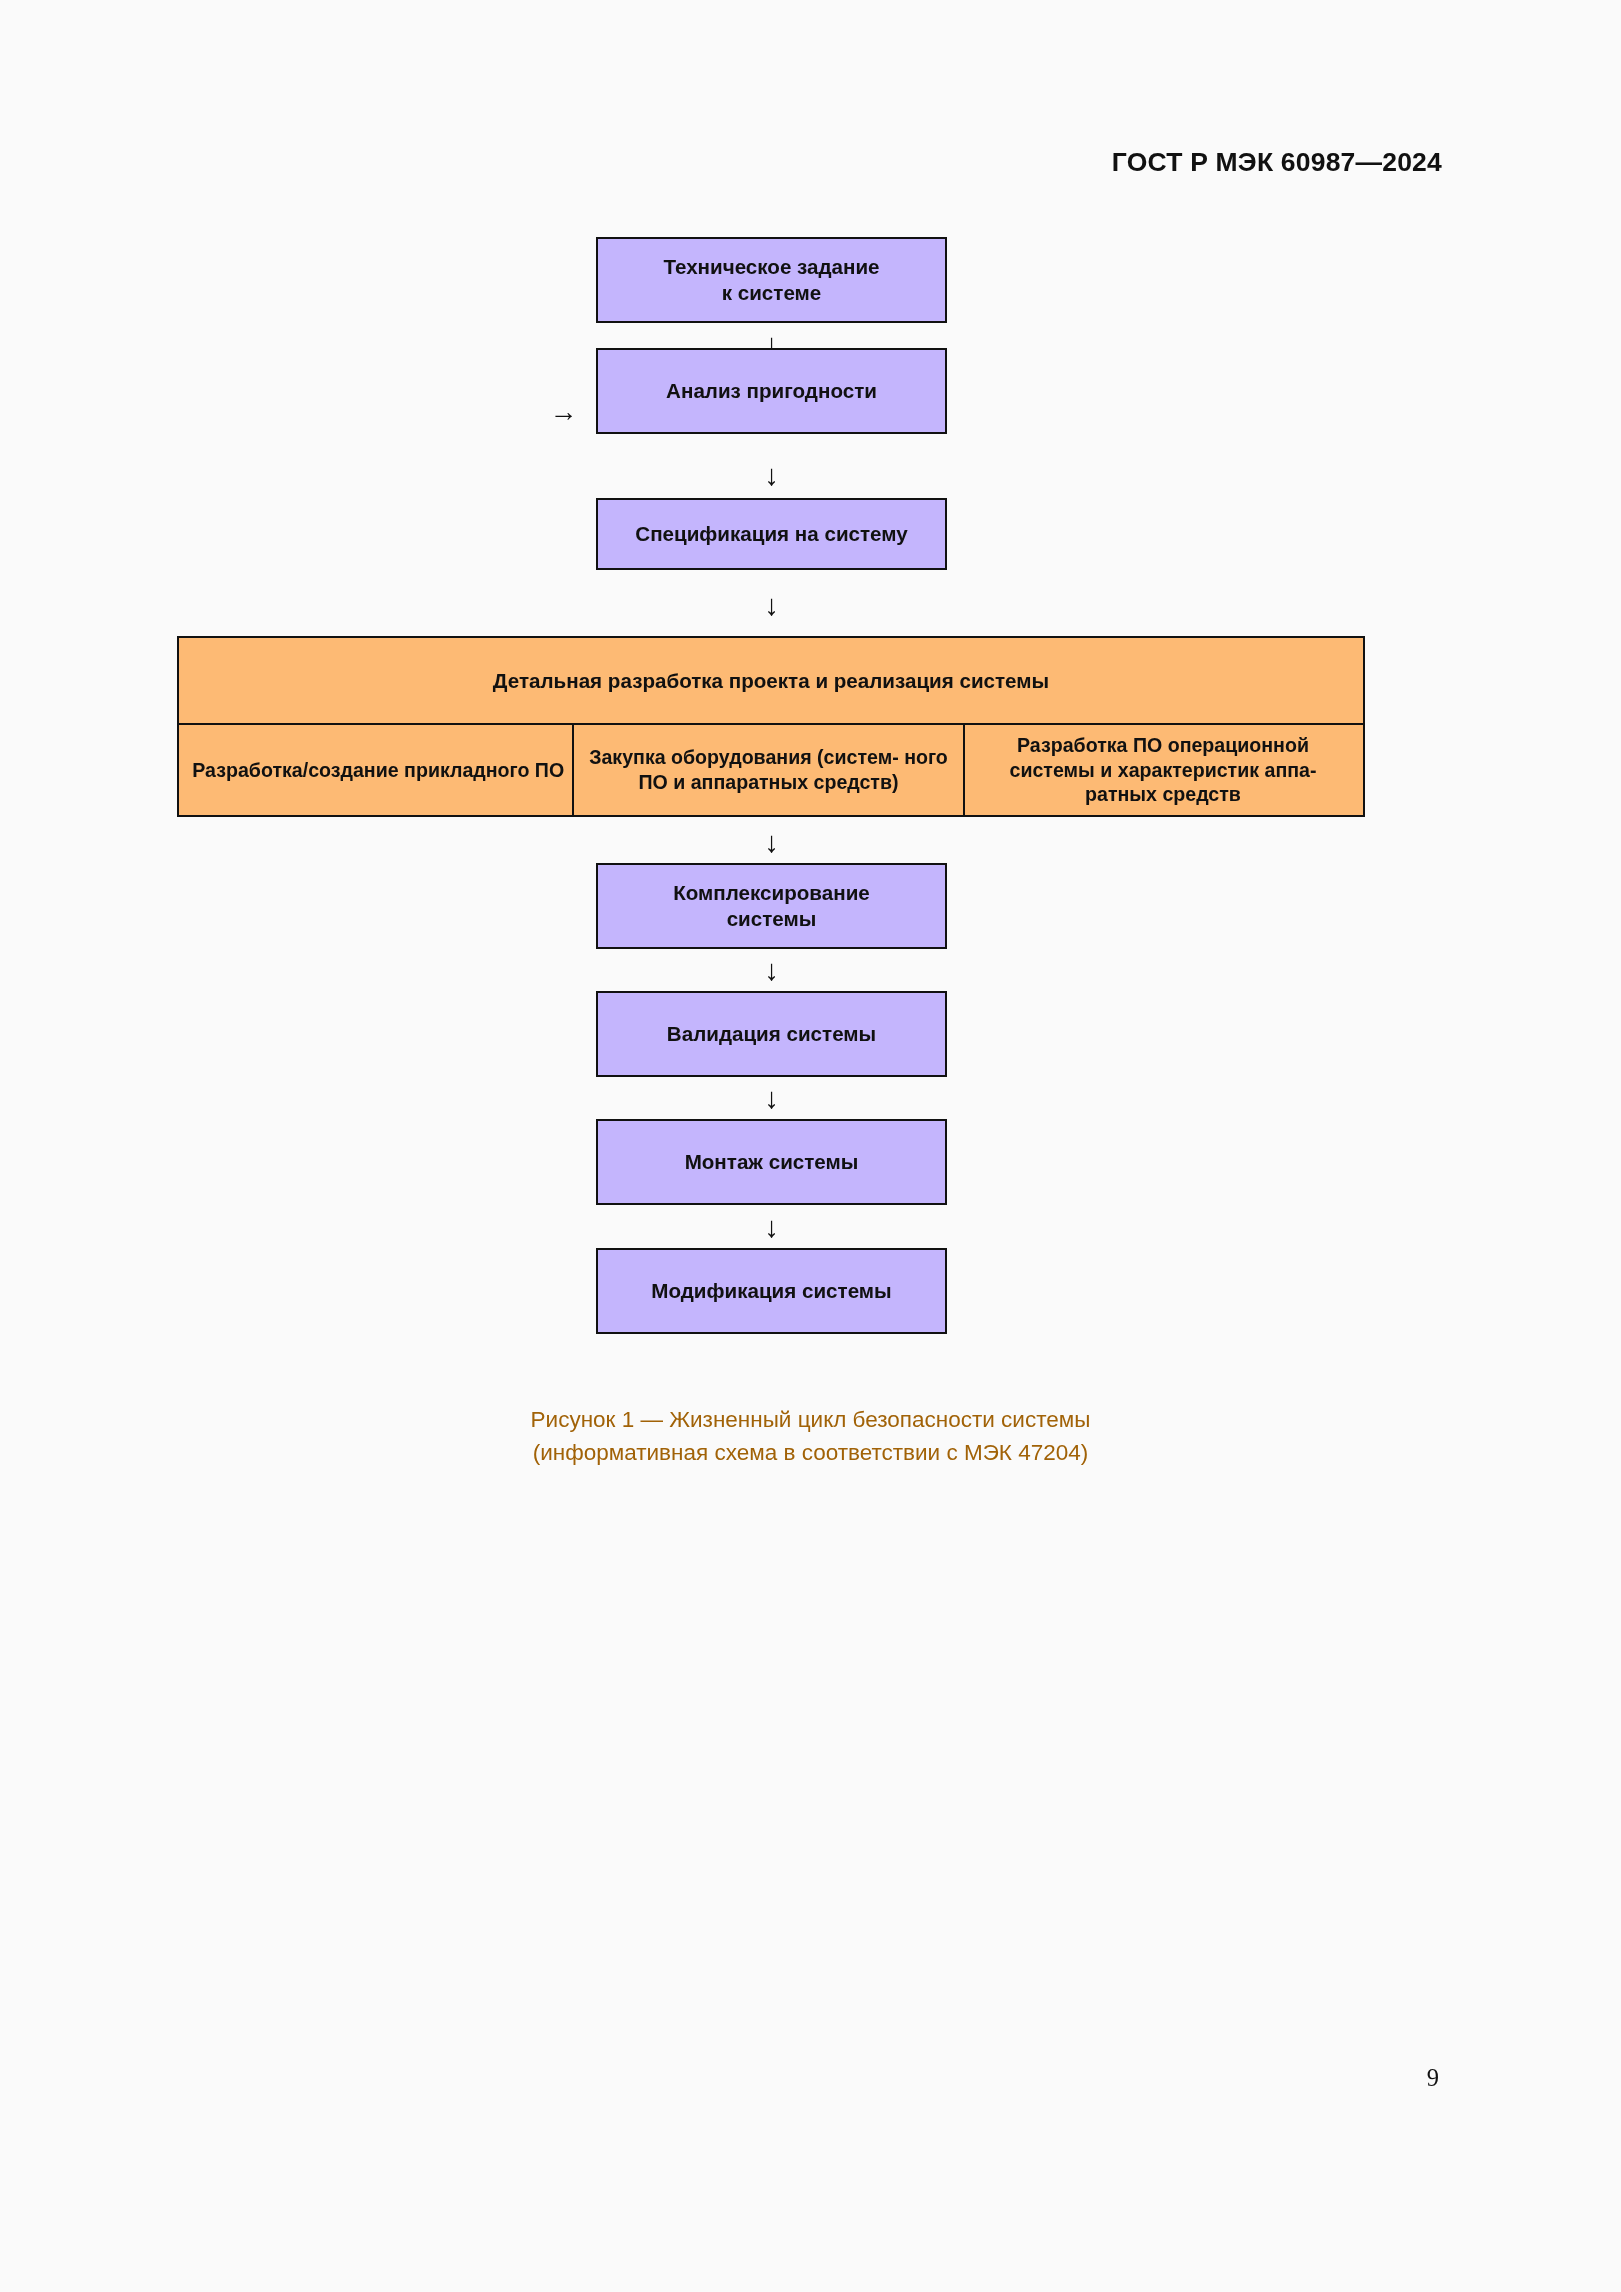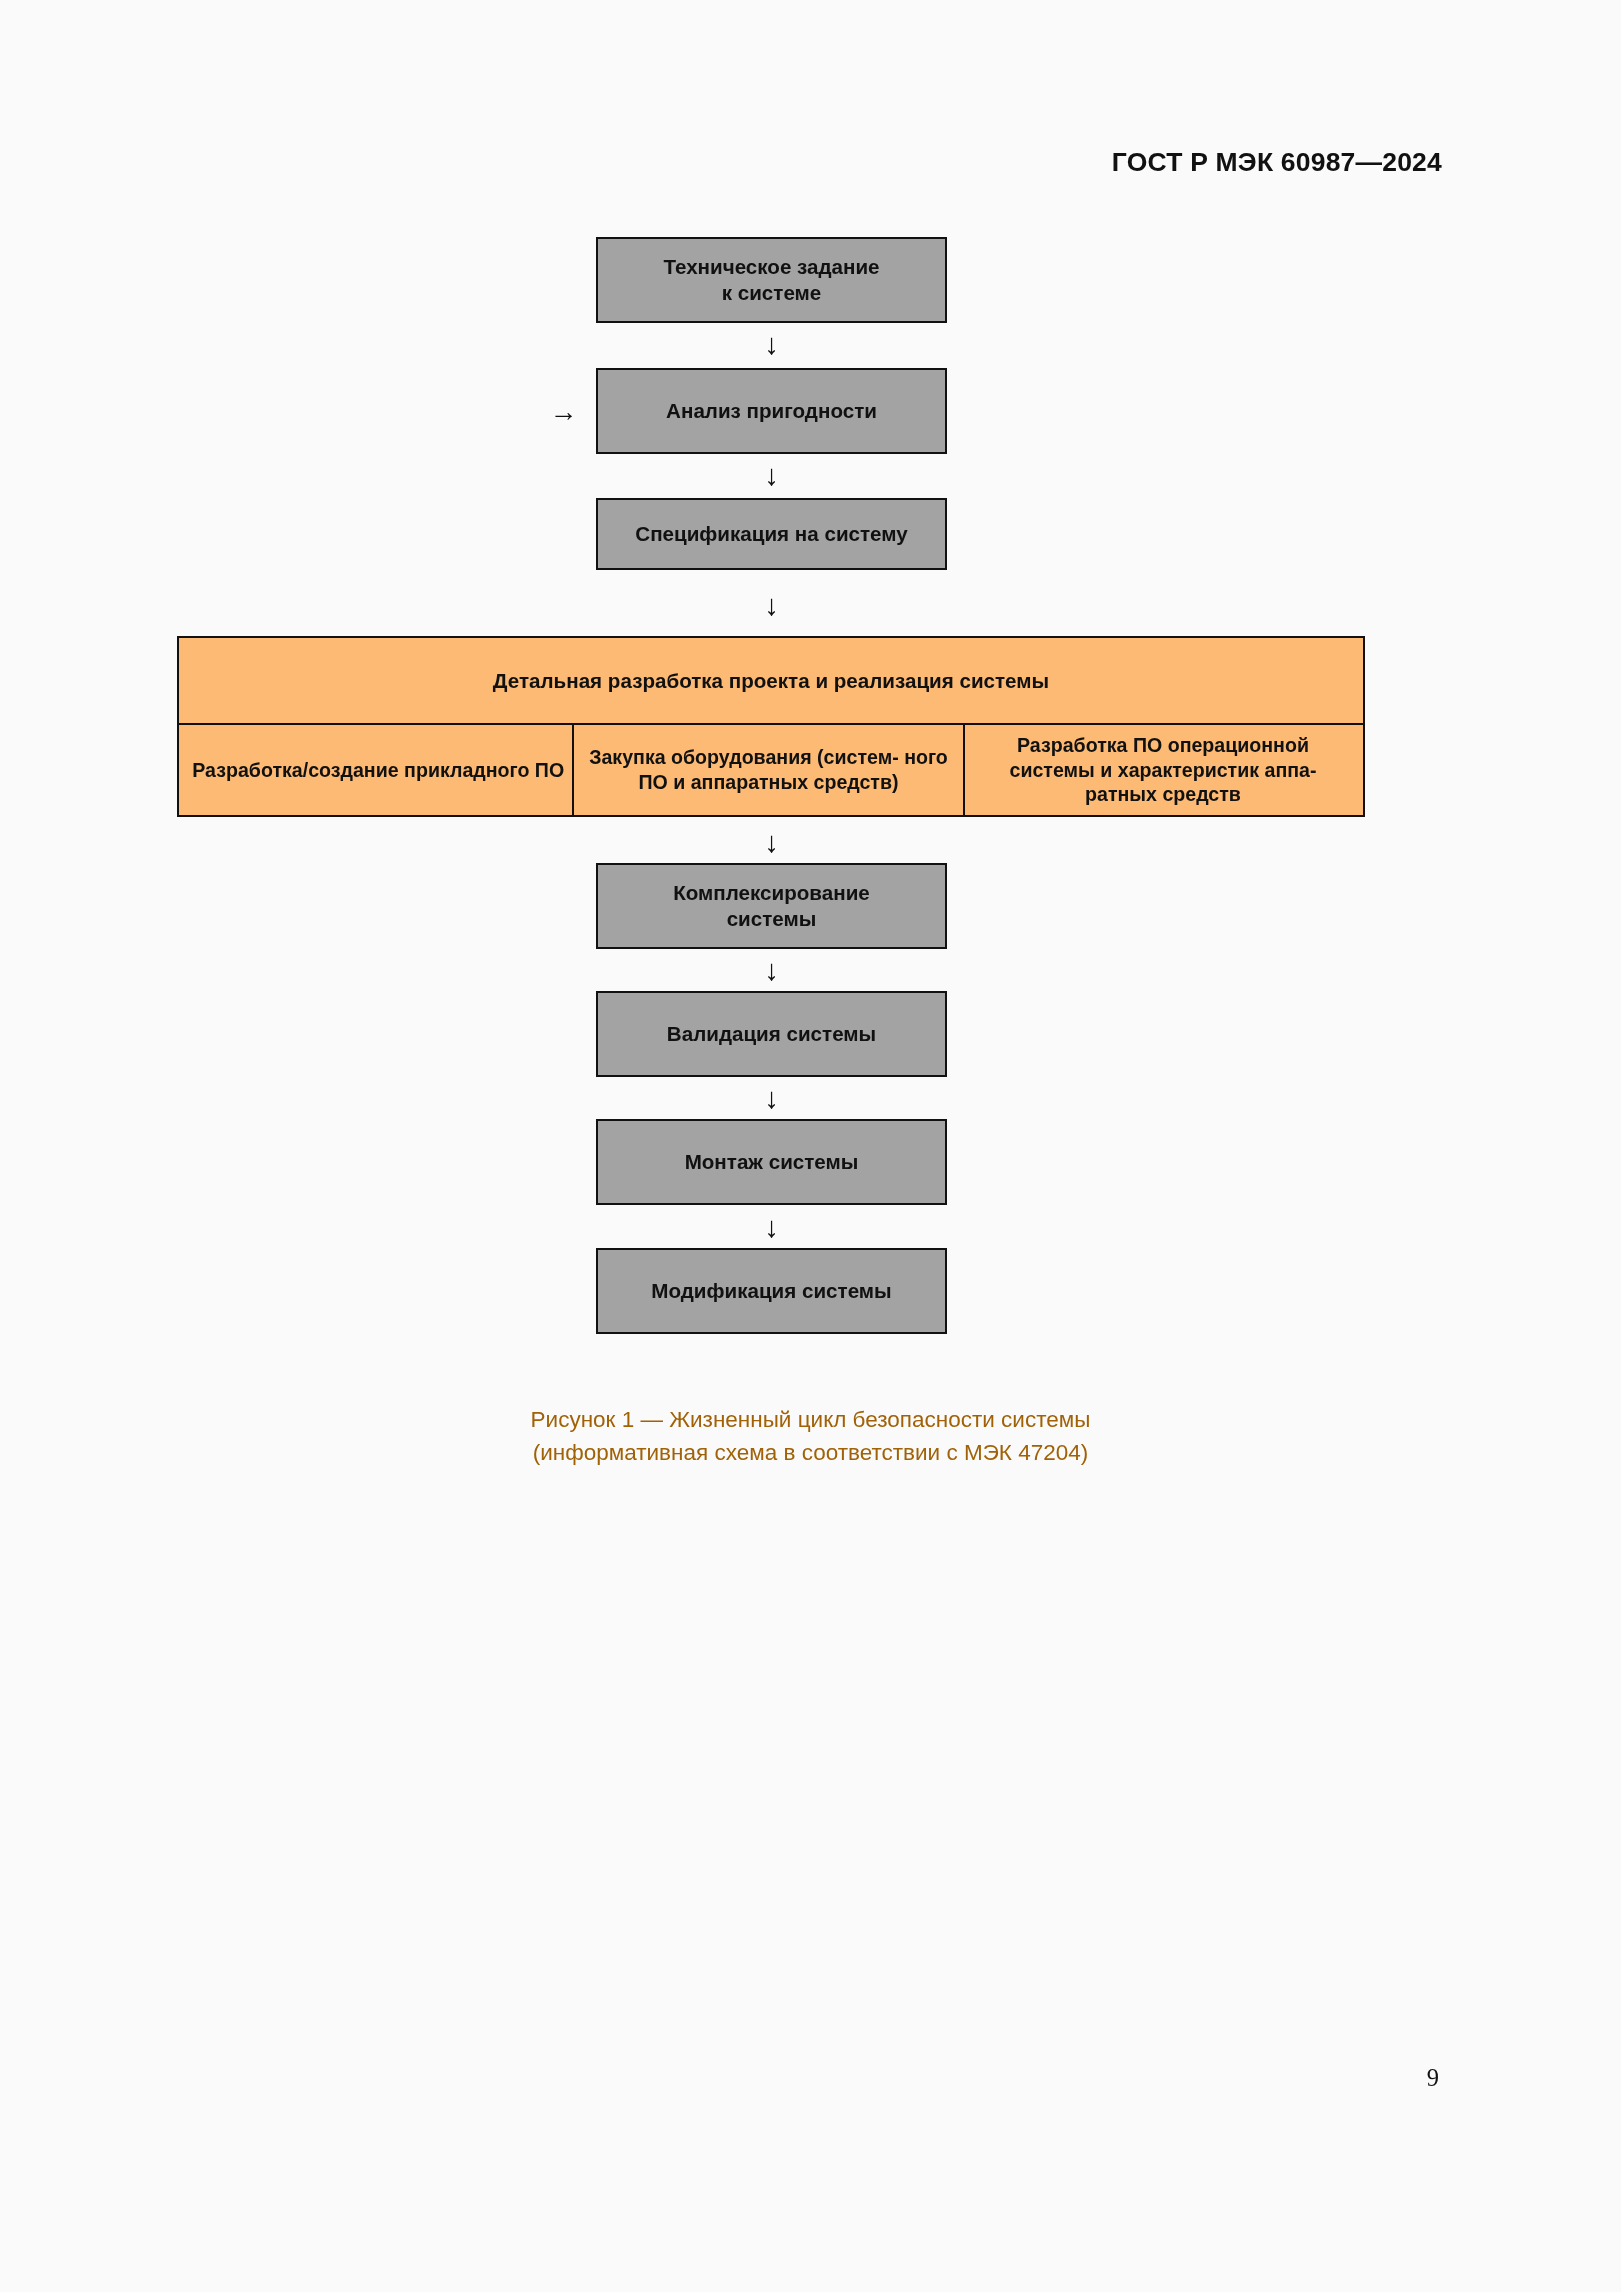--- a/index.html
+++ b/index.html
@@ -27,21 +27,21 @@
     font-weight: bold;
     letter-spacing: 0.2px;
     white-space: nowrap;
   }
 
   
   .fbox {
     position: absolute;
     box-sizing: border-box;
     border: 2.9px solid #111111;
-    background: #a3a3a3;
+    background: #c4b5fd;
     display: flex;
     align-items: center;
     justify-content: center;
     text-align: center;
     font-size: 20.6px;
     font-weight: bold;
     line-height: 1.28;
     padding: 3.9px 7.8px;
   }
   .fbox .txt { display: block; }
@@ -161,21 +161,21 @@
       <span class="txt">Техническое задание</span>
       <span class="txt">к системе</span>
     </span>
   </div>
 
   <div class="arrow-down" style="top:323px;">↓</div>
 
 
   <div class="arrow-right">→</div>
 
-  <div class="fbox col-box" style="top:368px; height:86px;">
+  <div class="fbox col-box" style="top:348px; height:86px;">
     <span>
       <span class="txt">Анализ пригодности</span>
     </span>
   </div>
 
   <div class="arrow-down" style="top:454px;">↓</div>
 
   <div class="fbox col-box" style="top:498px; height:72px;">
     <span>
       <span class="txt">Спецификация на систему</span>

